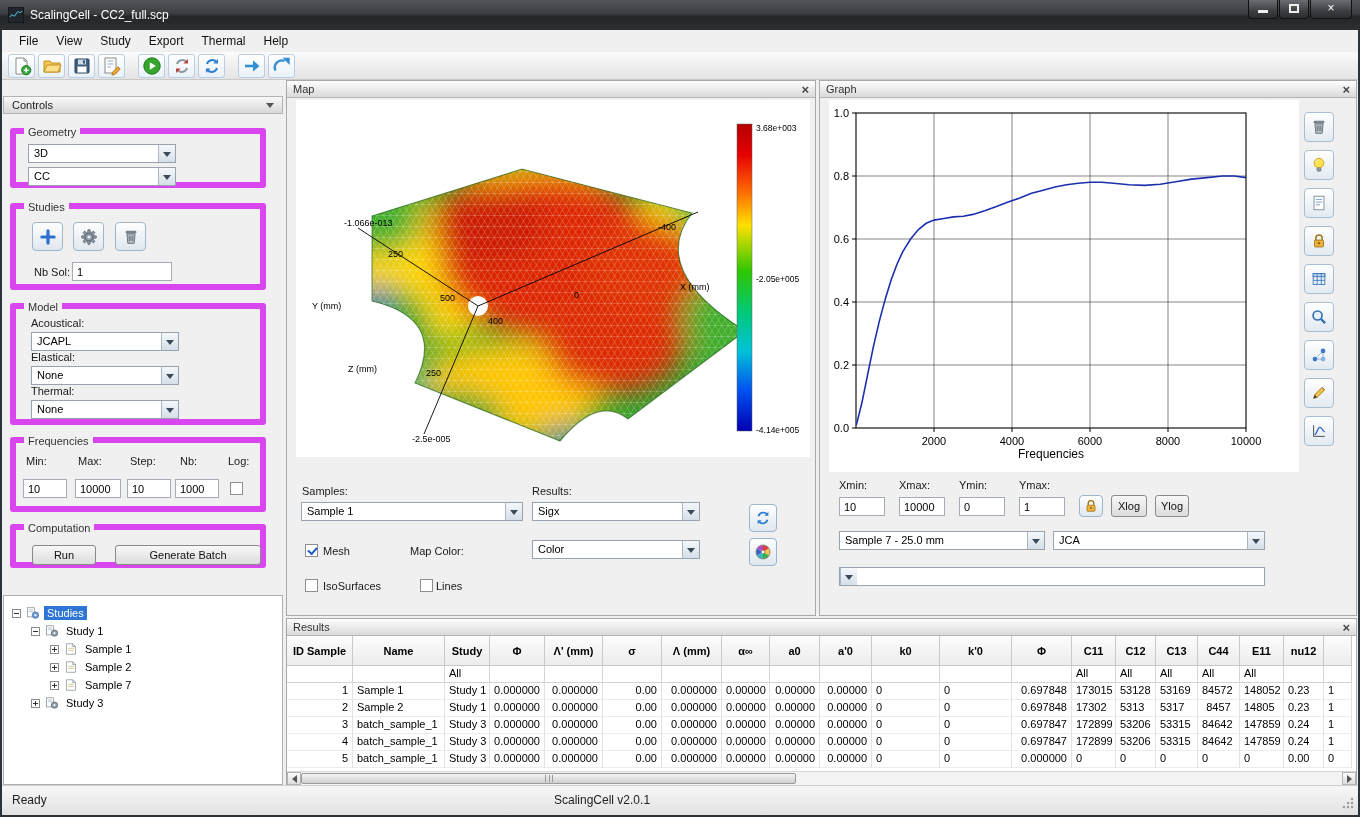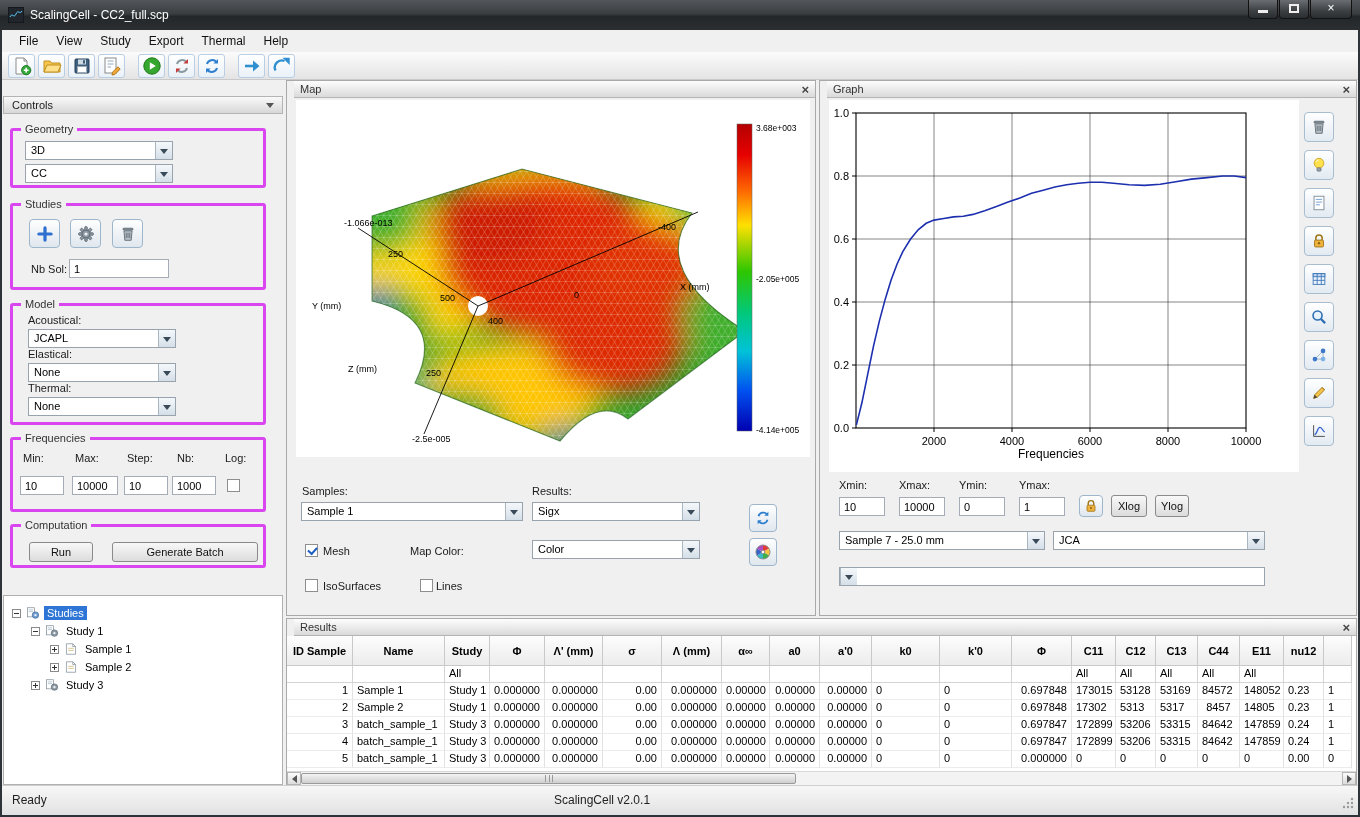--- a/index.html
+++ b/index.html
@@ -23,36 +23,36 @@
   .toolbar{position:absolute;top:52px;left:2px;right:2px;height:28px;background:linear-gradient(#fbfbfb,#e4e4e4);
     border-bottom:1px solid #c9c9c9;display:flex;align-items:center;padding-left:6px;gap:3px}
   .tb-btn{width:27px;height:24px;border:1px solid #b9cde4;border-radius:3px;background:linear-gradient(#ffffff,#e9f1f8);
     display:flex;align-items:center;justify-content:center;cursor:default}
   .ico{display:block;width:20px;height:20px}
   .ico svg{width:100%;height:100%;display:block}
   .ico18{width:18px;height:18px}
   .ico16{width:16px;height:16px}
   
   .lbl{position:absolute;font-size:11px;color:#1a1a1a;white-space:nowrap}
-  .group{position:absolute;left:7px;width:256px;border:3px solid #d946ef;border-radius:3px}
+  .group{position:absolute;left:7px;width:256px;border:6px solid #d946ef;border-radius:3px}
   .gtitle{position:absolute;top:-8px;left:8px;background:#f0f0f0;padding:0 4px;font-size:11px;color:#333}
   .combo{position:absolute;height:19px;background:#fff;border:1px solid #98a3ad;display:flex;align-items:stretch;font-size:11px;cursor:default}
   .combo .ct{flex:1;padding:2px 0 0 5px;white-space:nowrap;overflow:hidden}
   .combo .ca{width:17px;background:linear-gradient(#f4f8fb,#d5dfe8);border-left:1px solid #aab6c0;display:flex;align-items:flex-start;justify-content:center}
   .combo .ca::after{content:"";border:4px solid transparent;border-top:5px solid #3a4a58;margin-top:7px}
   .tbox{position:absolute;height:19px;border:1px solid #a5acb5;font-size:11px;padding:0 4px;font-family:inherit;background:#fff}
   .btn{position:absolute;font-size:11px;font-family:inherit;color:#111;background:linear-gradient(#f8f8f8,#dcdcdc);
     border:1px solid #8a8a8a;border-radius:3px;cursor:default}
   .icon-btn{position:absolute;border:1px solid #9db6cc;border-radius:4px;background:linear-gradient(#fefefe,#dfe7ee);
     display:flex;align-items:center;justify-content:center;cursor:default}
   .cb{position:absolute;width:13px;height:13px;background:#fff;border:1px solid #8e8e8e}
   .cb.checked::after{content:"";position:absolute;left:2px;top:2px;width:7px;height:4px;border-left:2px solid #1d5fbf;border-bottom:2px solid #1d5fbf;transform:rotate(-48deg)}
   
   .panel{position:absolute;background:#f0f0f0;border:1px solid #a9a9a9}
-  .panel-head{position:absolute;top:0;left:7px;right:0;height:17px;background:linear-gradient(#fdfdfd,#dadada);
+  .panel-head{position:absolute;top:0;left:0;right:0;height:17px;background:linear-gradient(#fdfdfd,#dadada);
     border-bottom:1px solid #b4b4b4;font-size:11px;color:#333;display:flex;align-items:center;padding:8px 6px}
   .panel-close{margin-left:auto;font-size:13px;color:#444;font-weight:bold;line-height:1;cursor:default}
   .side-hdr{position:absolute;left:0;width:280px;height:18px;background:linear-gradient(#f9f9f9,#d8d8d8);
     border:1px solid #b4b4b4;font-size:11px;color:#222;display:flex;align-items:center;padding:0 8px}
   .tri{margin-left:auto;width:0;height:0;border:4px solid transparent;border-top:5px solid #555;margin-top:5px}
   #left-col{position:absolute;left:3px;top:80px;width:280px;height:705px;background:#f0f0f0}
   #explorer-body{position:absolute;left:0;top:515px;width:280px;height:190px;background:#fff;border:1px solid #b0b0b0;overflow:hidden;padding-top:8px}
   
   .tree-row{display:flex;align-items:center;height:18px;font-size:11px;cursor:default}
   .exp{width:9px;height:9px;border:1px solid #8a8a8a;background:#fff;position:relative;margin-right:5px;flex:none}
@@ -343,20 +343,31 @@
           <div class="tree-row" style="padding-left: 46px;">
             <span class="exp plus"></span>
             <span class="ticon">
               <svg viewBox="0 0 20 20">
                 <path d="M3.5 2.5h9l4 4v11h-13z" fill="#fff" stroke="#7d8a94"></path>
                 <path d="M12.5 2.5v4h4" fill="none" stroke="#7d8a94"></path>
                 <path d="M6 9h8M6 12h8" stroke="#c9b268"></path>
               </svg>
             </span>
             <span class="tlabel">Sample 2</span>
+          </div>
+          <div class="tree-row" style="padding-left: 46px;">
+            <span class="exp plus"></span>
+            <span class="ticon">
+              <svg viewBox="0 0 20 20">
+                <path d="M3.5 2.5h9l4 4v11h-13z" fill="#fff" stroke="#7d8a94"></path>
+                <path d="M12.5 2.5v4h4" fill="none" stroke="#7d8a94"></path>
+                <path d="M6 9h8M6 12h8" stroke="#c9b268"></path>
+              </svg>
+            </span>
+            <span class="tlabel">Sample 7</span>
           </div>
           <div class="tree-row" style="padding-left: 27px;">
             <span class="exp plus"></span>
             <span class="ticon">
               <svg viewBox="0 0 20 20">
                 <rect x="2" y="2.5" width="10" height="13" fill="#fff" stroke="#7d8a94"></rect>
                 <path d="M4 5.5h6M4 8h6" stroke="#9ab0c4"></path>
                 <circle cx="13.5" cy="13" r="4.6" fill="#8d99a3" stroke="#5d6a73"></circle>
                 <circle cx="13.5" cy="13" r="1.7" fill="#eef1f3"></circle>
               </svg>

